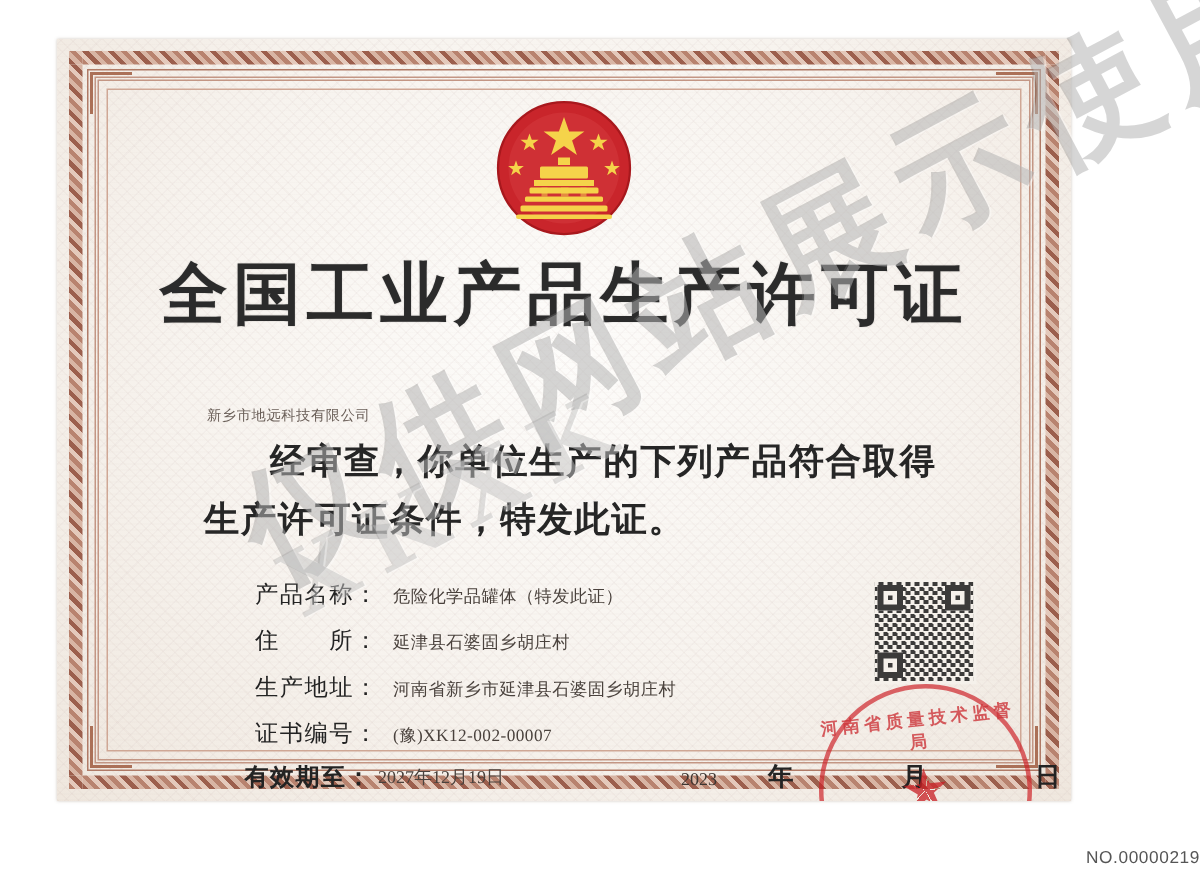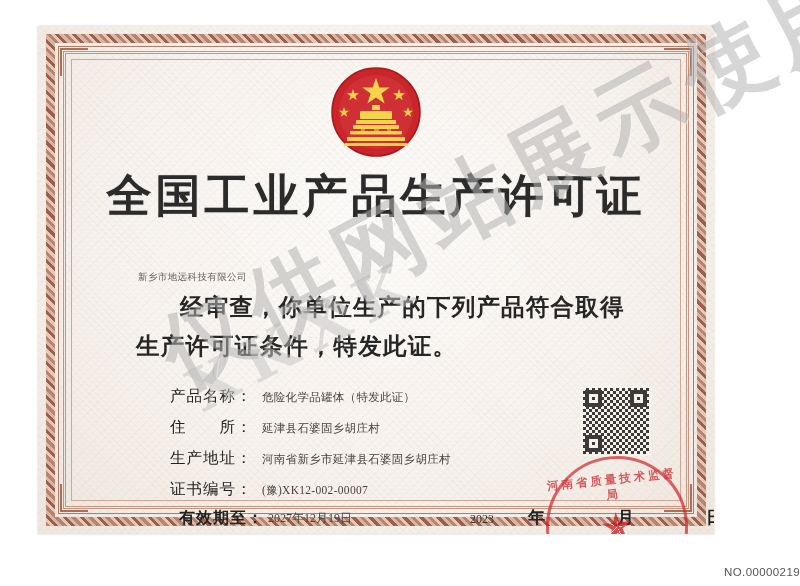--- a/index.html
+++ b/index.html
@@ -155,21 +155,21 @@
     font-size: 11.5px;
     color: #4a423d;
     letter-spacing: .3px;
     padding-bottom: 2px;
     white-space: nowrap;
   }
 
   
   .validity {
     position: absolute;
-    left: 141px;
+    left: 125px;
     top: 480px;
     width: 560px;
     display: flex;
     align-items: flex-end;
   }
   .validity .lbl {
     font-family: "DejaVu Serif", "Liberation Serif", serif;
     font-size: 16px;
     font-weight: bold;
     color: #232323;

